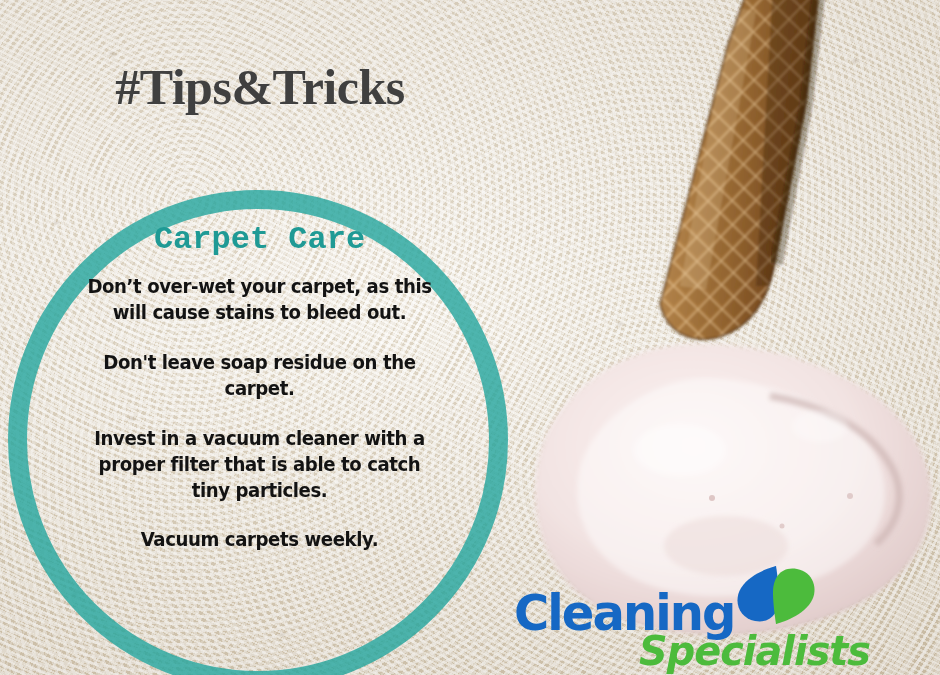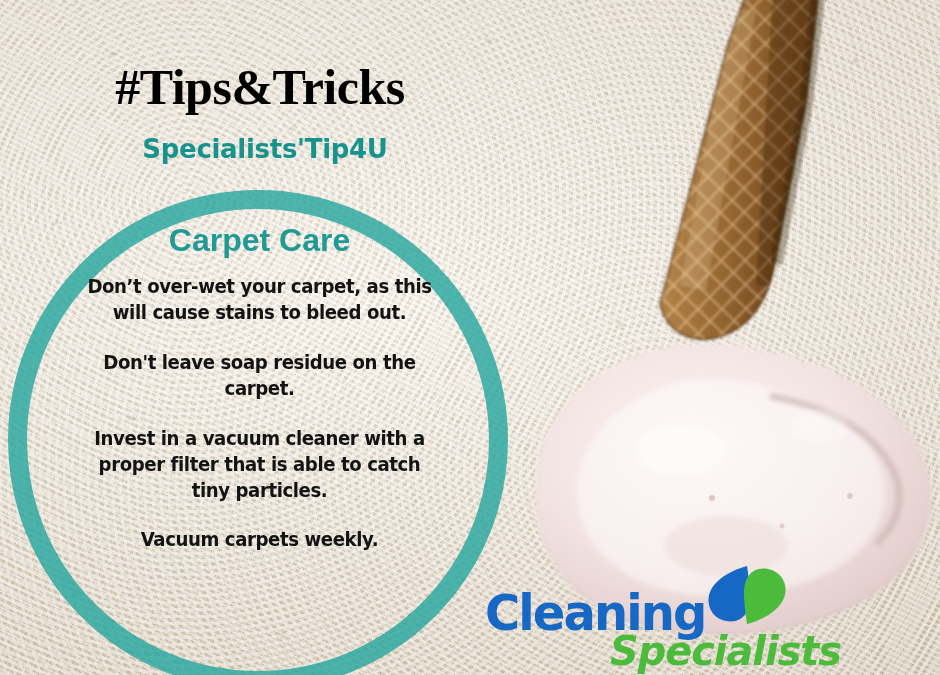--- a/index.html
+++ b/index.html
@@ -57,56 +57,56 @@
     border:19px solid rgba(35,165,158,.80);
     box-sizing:border-box;
     filter:blur(.3px);
   }
 
   
   .headline{
     position:absolute;left:0;top:62px;width:520px;text-align:center;
     font-family:"Liberation Serif",serif;
     font-weight:bold;font-size:50px;letter-spacing:-.5px;
-    color:#000000;line-height:1;
+    color:#404040;line-height:1;
     text-shadow:0 1px 0 rgba(255,255,255,.35);
   }
   .subhead{
     position:absolute;left:0;top:134px;width:530px;text-align:center;
     font-family:"DejaVu Sans",sans-serif;
     font-weight:bold;font-size:26px;letter-spacing:-.3px;
     color:#17938d;
   }
 
   
   .circle-content{
     position:absolute;left:52px;top:224px;width:415px;text-align:center;
   }
   .tip-title{
-    font-family:Liberation Sans, sans-serif;
+    font-family:Liberation Mono, monospace;
     font-weight:bold;font-size:32px;color:#1f9a95;
     margin:0 0 18px 0;line-height:1;
   }
   .tip-list{margin:16px;padding:0;list-style:none;}
   .tip-item{
     font-family:"DejaVu Sans",sans-serif;
     font-weight:bold;
     font-size:19.5px;
     line-height:1.33;
     color:#131313;
     margin:0 0 24px 0;
     letter-spacing:-.45px;
     transform:scaleX(.93);
     transform-origin:center;
   }
   .tip-item:last-child{margin-bottom:0;}
   .tip-item.w-narrow{padding:0 16px;}
 
   
-  .logo{position:absolute;left:485px;top:560px;width:400px;height:112px;}
+  .logo{position:absolute;left:514px;top:560px;width:400px;height:112px;}
   .logo-mark{position:absolute;left:215px;top:2px;width:92px;height:66px;}
   .logo-mark svg{width:100%;height:100%;display:block;}
   .logo-word-1{
     position:absolute;left:0;top:28px;
     font-family:"DejaVu Sans",sans-serif;
     font-weight:bold;font-size:50px;letter-spacing:-2px;
     color:#1668c4;line-height:1;
     transform:scaleX(.96);transform-origin:left center;
   }
   .logo-word-2{
@@ -192,21 +192,20 @@
         <path d="M196,-20 L262,-20 L246,118 L214,282 C206,320 186,344 156,352
                  C128,358 106,344 100,318 L168,58 Z" fill="none" stroke="rgba(70,40,14,.40)" stroke-width="3"></path>
       </g>
       <path d="M262,-20 L246,120 L216,278" fill="none" stroke="rgba(40,20,6,.34)" stroke-width="13" filter="url(#cb)"></path>
     </svg>
   </div>
 
   <div class="ring"></div>
 
   <div class="headline">#Tips&amp;Tricks</div>
-  <div class="subhead">Specialists'Tip4U</div>
 
   <div class="circle-content">
     <div class="tip-title">Carpet Care</div>
     <ul class="tip-list">
       <li class="tip-item">Don’t over-wet your carpet, as this will cause stains to bleed out.</li>
       <li class="tip-item w-narrow">Don't leave soap residue on the carpet.</li>
       <li class="tip-item">Invest in  a vacuum cleaner with a proper filter that is able to catch tiny particles.</li>
       <li class="tip-item w-narrow">Vacuum carpets weekly.</li>
     </ul>
   </div>

